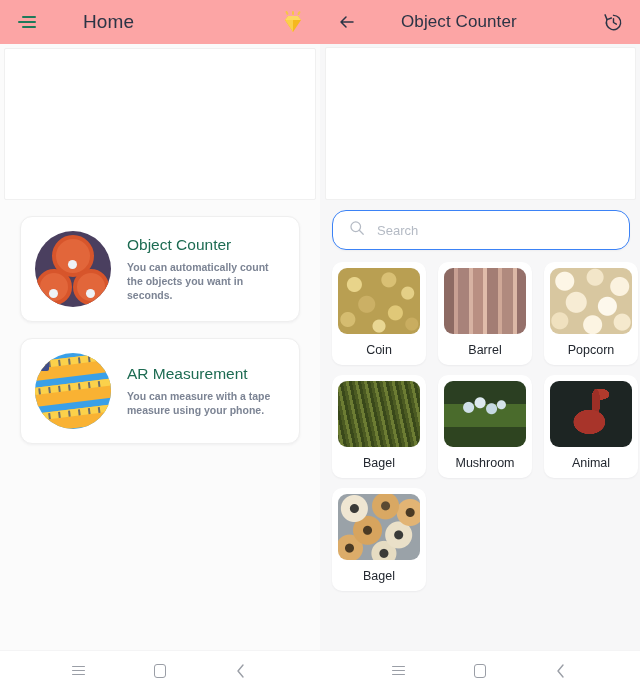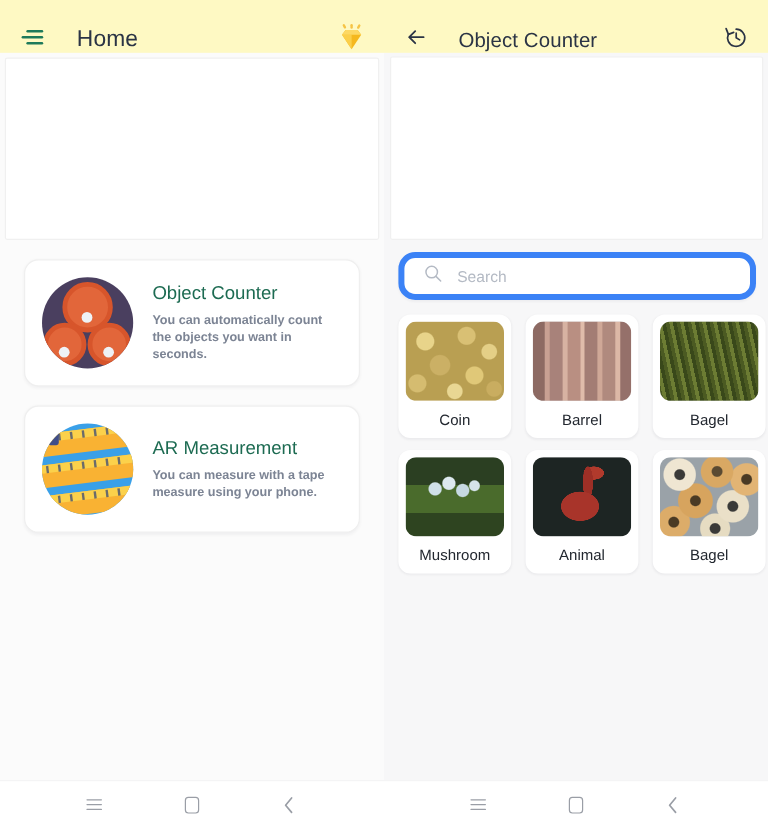--- a/index.html
+++ b/index.html
@@ -28,24 +28,25 @@
   }
 
   .phone.left  { background: #fbfbfb; }
   .phone.right { background: #f7f7f8; }
 
   
   .appbar {
     height: 44px;
     flex: 0 0 44px;
     display: flex;
-    align-items: flex-end;
-    background: #fef9c3;
+    align-items: center;
+    background: #fca5a5;
     padding: 0 14px;
     position: relative;
+    gap: 19px;
   }
 
   .appbar-title {
     font-size: 19px;
     color: #2b3445;
     letter-spacing: .1px;
   }
   .appbar.left .appbar-title { margin-left: 24px; }
   .appbar.right .appbar-title { margin-left: 22px; font-size: 17px; }
 
@@ -184,21 +185,21 @@
   
   .right-body {
     flex: 1 1 auto;
     padding: 10px 10px 0 12px;
     overflow: hidden;
   }
 
   .search-bar {
     background: #ffffff;
     border-radius: 14px;
-    border: 5px solid #3b82f6;
+    border: 1px solid #3b82f6;
     box-shadow: 0 1px 2px rgba(16,24,40,.04);
     height: 40px;
     display: flex;
     align-items: center;
     padding: 0 16px;
     margin-bottom: 12px;
   }
   .search-input {
     border: none; outline: none;
     font-family: "Liberation Sans", sans-serif;
@@ -508,20 +509,24 @@
           <div class="thumb tx-coin"></div>
           <div class="grid-label">Coin</div>
         </div>
 
 
         <div class="grid-cell">
           <div class="thumb tx-barrel"></div>
           <div class="grid-label">Barrel</div>
         </div>
 
+        <div class="grid-cell">
+          <div class="thumb tx-popcorn"></div>
+          <div class="grid-label">Popcorn</div>
+        </div>
 
         <div class="grid-cell">
           <div class="thumb tx-tree"></div>
           <div class="grid-label">Bagel</div>
         </div>
 
 
         <div class="grid-cell">
           <div class="thumb tx-mushroom"></div>
           <div class="grid-label">Mushroom</div>

